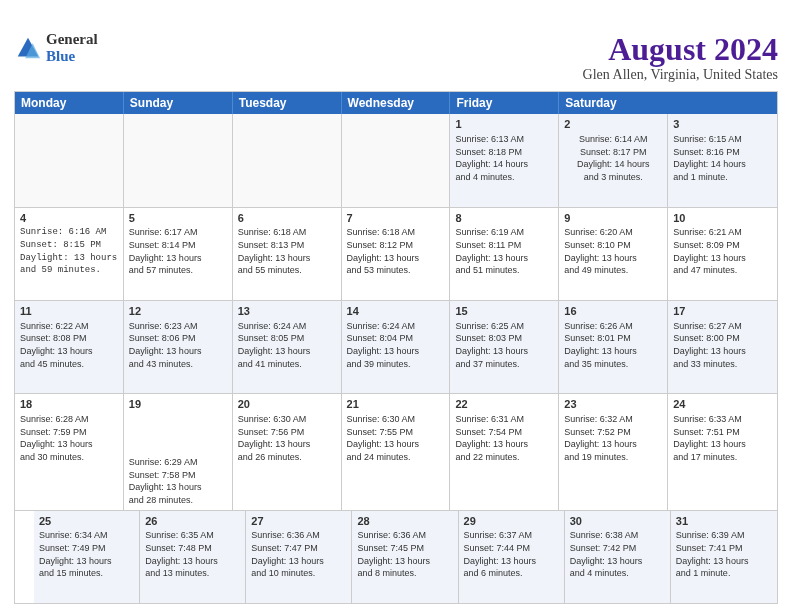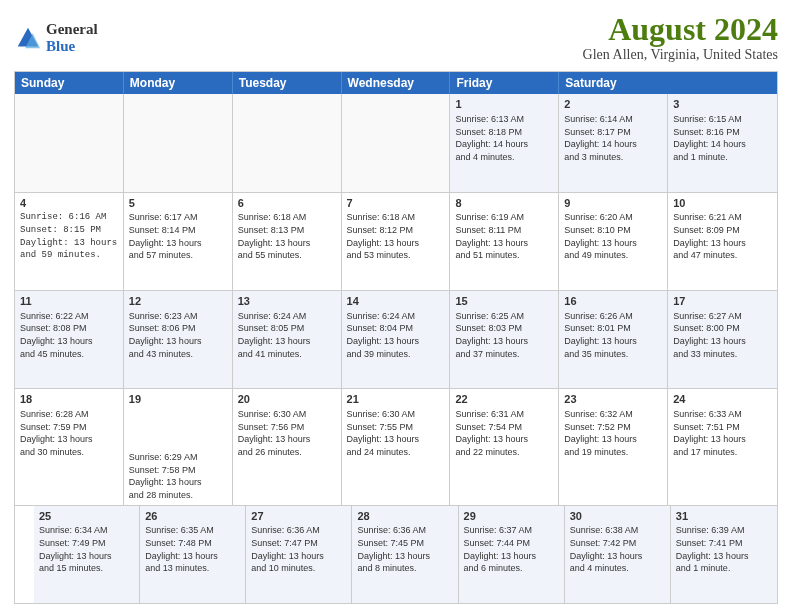--- a/index.html
+++ b/index.html
@@ -47,22 +47,23 @@
     .logo-icon {
       width: 28px;
       height: 28px;
     }
     .title-block {
       text-align: right;
     }
     .main-title {
       font-size: 32px;
       font-weight: bold;
-      color: #4d7c0f;
+      color: #4c1d95;
       line-height: 1.1;
+      margin-top: 20px;
     }
     .subtitle {
       font-size: 14px;
       color: #444;
     }
     .calendar {
       flex: 1;
       display: flex;
       flex-direction: column;
       border: 1px solid #ccc;
@@ -132,43 +133,43 @@
       </div>
     </div>
     <div class="title-block">
       <div class="main-title">August 2024</div>
       <div class="subtitle">Glen Allen, Virginia, United States</div>
     </div>
   </div>
 
   <div class="calendar">
     <div class="cal-header">
-    <div class="cal-header-cell">Sunday</div>
-        <div class="cal-header-cell">Monday</div>
+    <div class="cal-header-cell">Monday</div>
+        <div class="cal-header-cell">Sunday</div>
         <div class="cal-header-cell">Tuesday</div>
         <div class="cal-header-cell">Wednesday</div>
         <div class="cal-header-cell">Friday</div>
         <div class="cal-header-cell">Saturday</div>
       </div>
     <div class="cal-body">
     <div class="cal-row">
           <div class="cal-cell empty"></div>
           <div class="cal-cell empty"></div>
           <div class="cal-cell empty"></div>
           <div class="cal-cell empty"></div>
           <div class="cal-cell alt-row">
             <div class="day-num">1</div>
             <div class="cell-info" style="white-space: pre-line;">Sunrise: 6:13 AM
 Sunset: 8:18 PM
 Daylight: 14 hours
 and 4 minutes.</div>
           </div>
           <div class="cal-cell alt-row">
             <div class="day-num">2</div>
-            <div class="cell-info" style="white-space: pre-line;">Sunrise: 6:14 AM
+            <div class="cell-info" style="white-space: pre-line; text-align: center;">Sunrise: 6:14 AM
 Sunset: 8:17 PM
 Daylight: 14 hours
 and 3 minutes.</div>
           </div>
           <div class="cal-cell alt-row">
             <div class="day-num">3</div>
             <div class="cell-info" style="white-space: pre-line;">Sunrise: 6:15 AM
 Sunset: 8:16 PM
 Daylight: 14 hours
 and 1 minute.</div>

